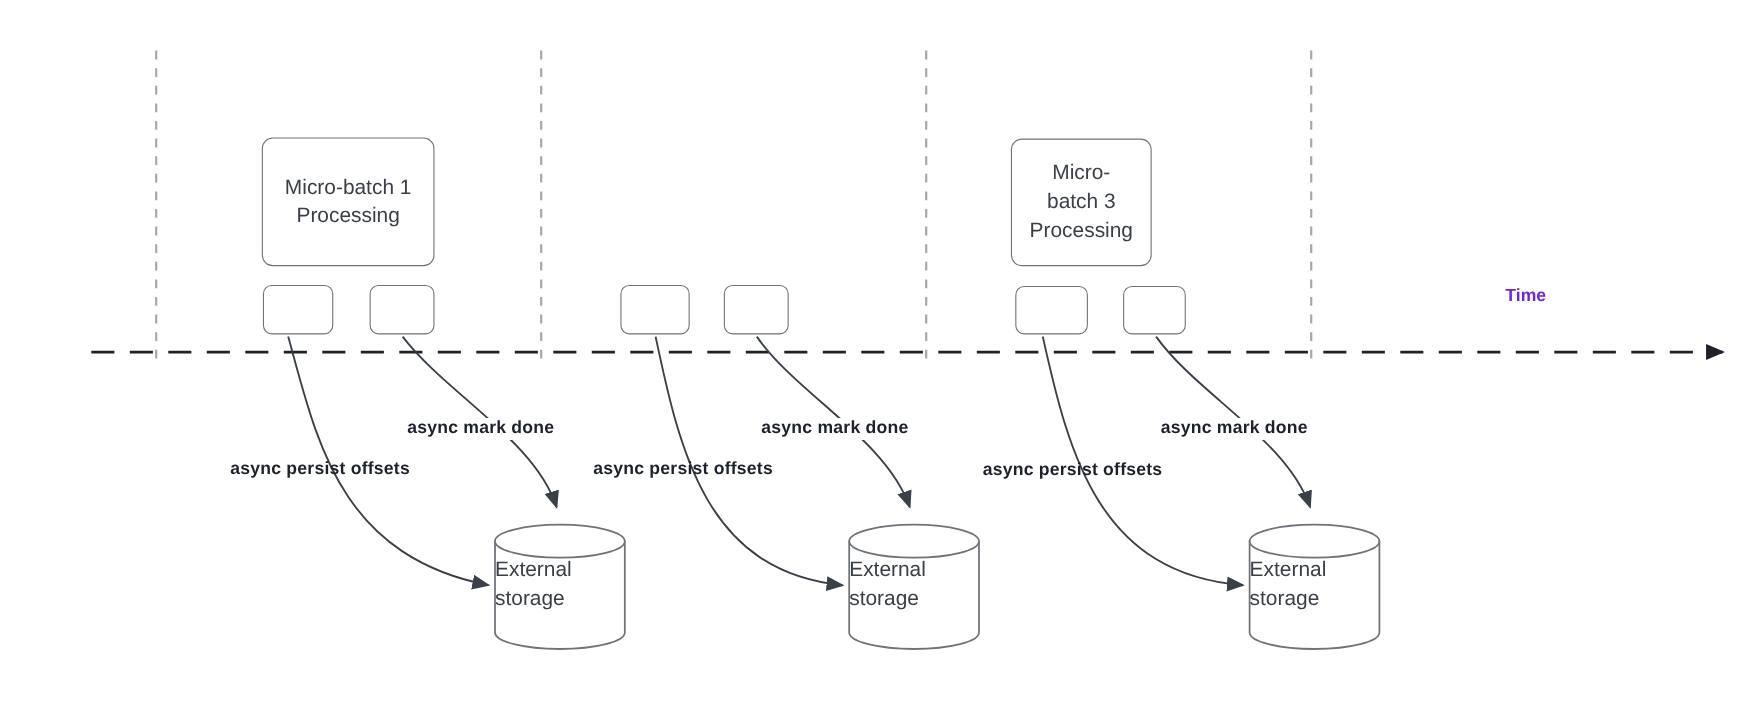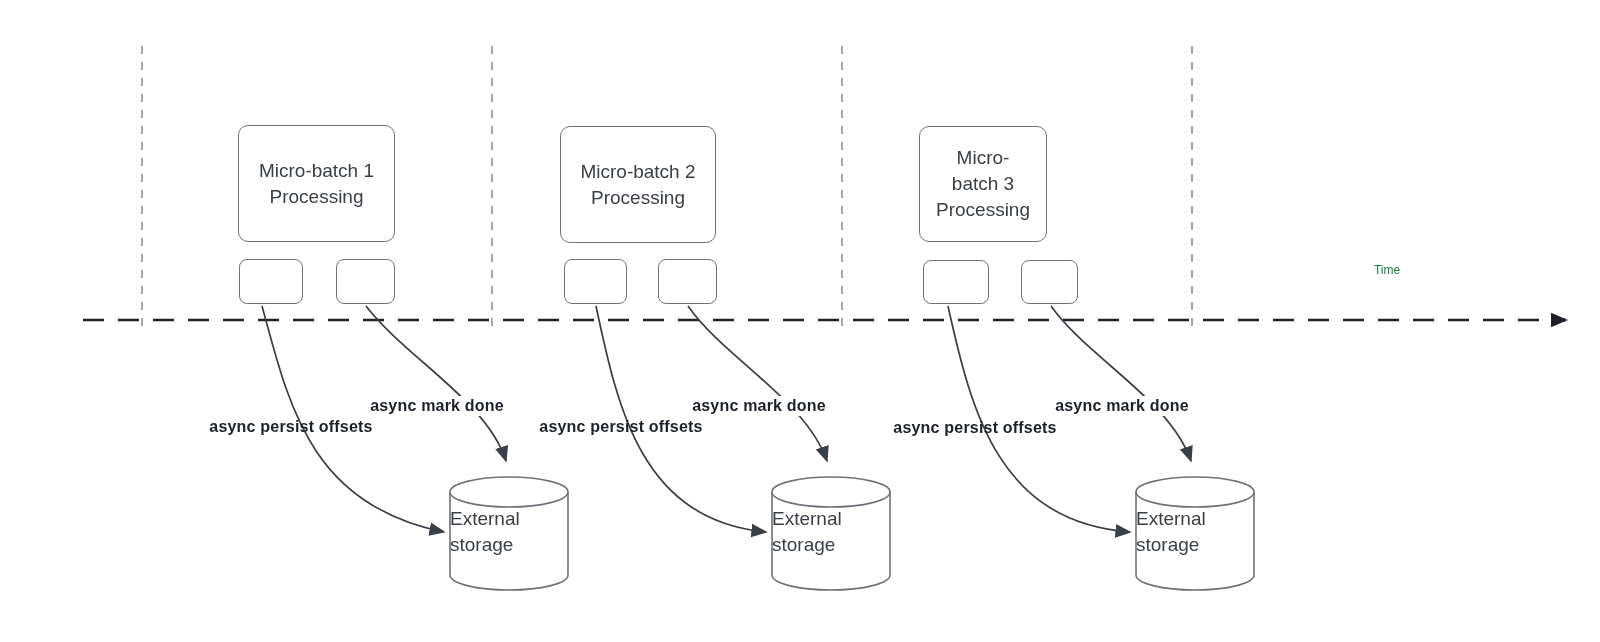--- a/index.html
+++ b/index.html
@@ -25,30 +25,30 @@
     padding:0 14px;
   }
   .task-box{border-radius:8px;}
   .arrow-label{
     position:absolute;z-index:3;
     transform:translate(-50%,-50%);
     font-size:16px;font-weight:bold;letter-spacing:.2px;
     color:#1d212a;white-space:nowrap;
     line-height:20px;
   }
-  .label-bg{background:#ffffff;padding:0 2px;margin-top:16px;}
+  .label-bg{background:#ffffff;padding:0 2px;}
   .storage-label{
     position:absolute;z-index:3;
     width:118px;text-align:left;
     font-size:19px;line-height:26px;color:#3a3f47;
   }
   .time-label{
     position:absolute;z-index:2;
     transform:translate(-50%,-50%);
-    font-size:12px;color:#15803d;white-space:nowrap;
+    font-size:16px;color:#6d28d9;white-space:nowrap;font-weight:bold;
   }
 </style>
 </head>
 <body>
 
 <div class="canvas">
 
   <svg class="layer" width="1600" height="642" viewBox="0 0 1600 642">
     <defs>
       <marker id="ah" viewBox="0 0 10 10" refX="8.6" refY="5" markerWidth="10" markerHeight="10" orient="auto-start-reverse">
@@ -93,23 +93,20 @@
 
   <div class="node batch-box" style="left:238px;top:125px;width:157px;height:117px;">
     <span>Micro-batch 1 Processing</span>
   </div>
   <div class="node task-box" style="left:239px;top:259px;width:64px;height:45px;"></div>
   <div class="node task-box" style="left:336px;top:259px;width:59px;height:45px;"></div>
   <div class="arrow-label" style="left:291px;top:427px;">async persist offsets</div>
   <div class="arrow-label label-bg" style="left:437px;top:390px;">async mark done</div>
   <div class="storage-label" style="left:450px;top:506px;">External storage</div>
 
-  <div class="node batch-box" style="left:560px;top:126px;width:156px;height:117px;">
-    <span>Micro-batch 2 Processing</span>
-  </div>
   <div class="node task-box" style="left:564px;top:259px;width:63px;height:45px;"></div>
   <div class="node task-box" style="left:658px;top:259px;width:59px;height:45px;"></div>
   <div class="arrow-label" style="left:621px;top:427px;">async persist offsets</div>
   <div class="arrow-label label-bg" style="left:759px;top:390px;">async mark done</div>
   <div class="storage-label" style="left:772px;top:506px;">External storage</div>
 
   <div class="node batch-box" style="left:919px;top:126px;width:128px;height:116px;">
     <span>Micro-batch 3 Processing</span>
   </div>
   <div class="node task-box" style="left:923px;top:260px;width:66px;height:44px;"></div>

